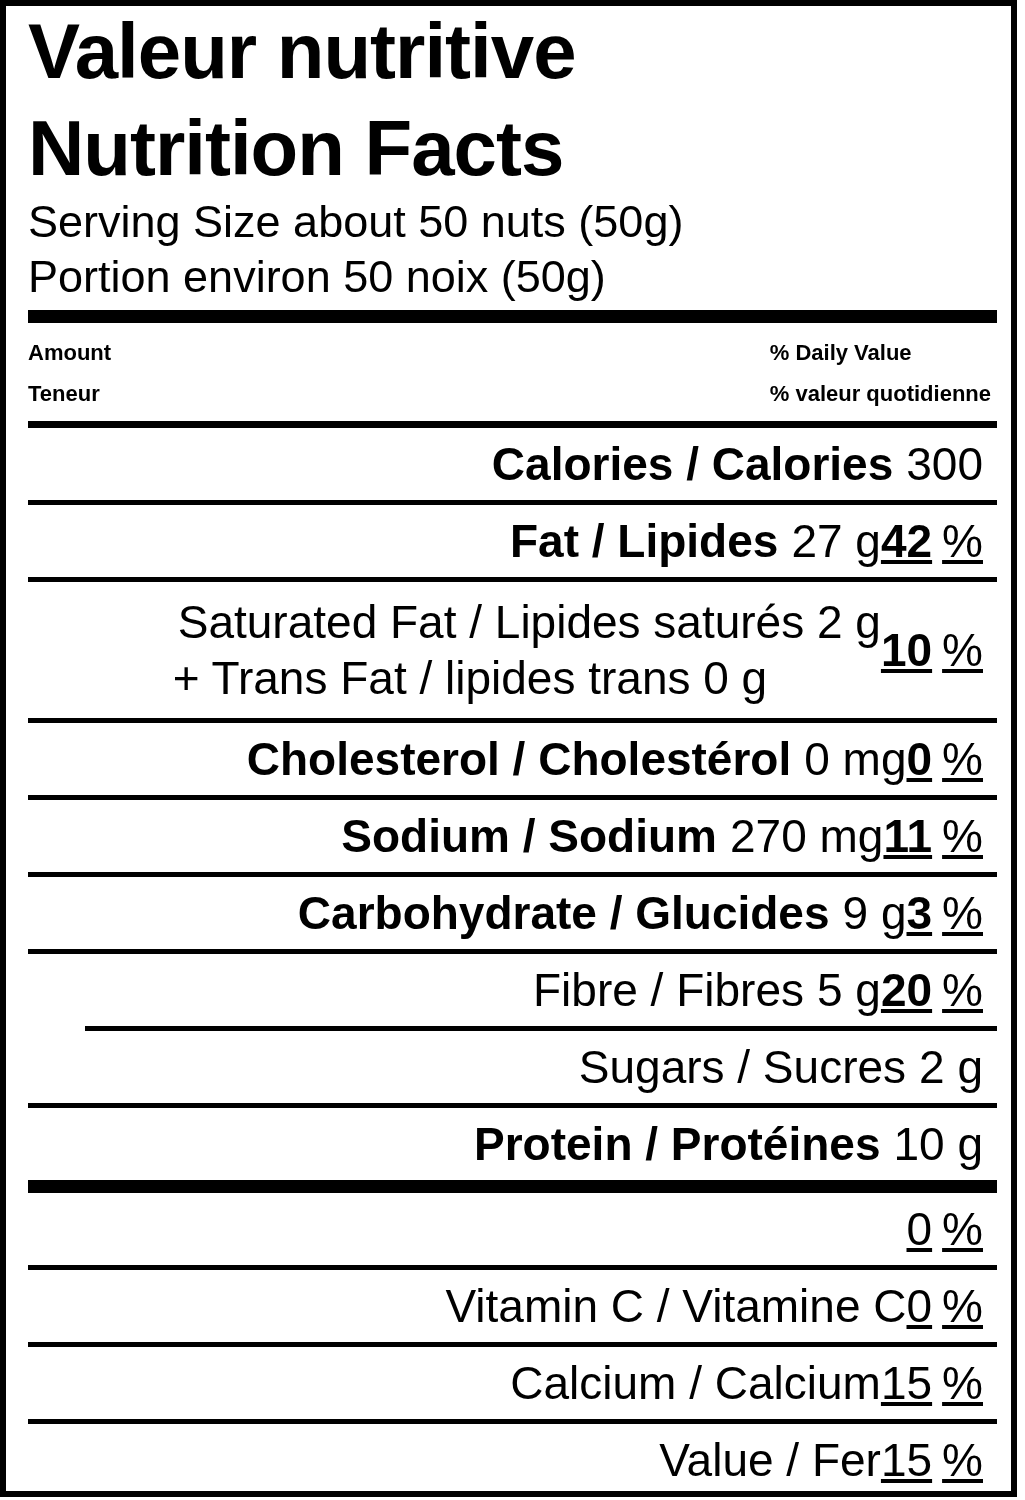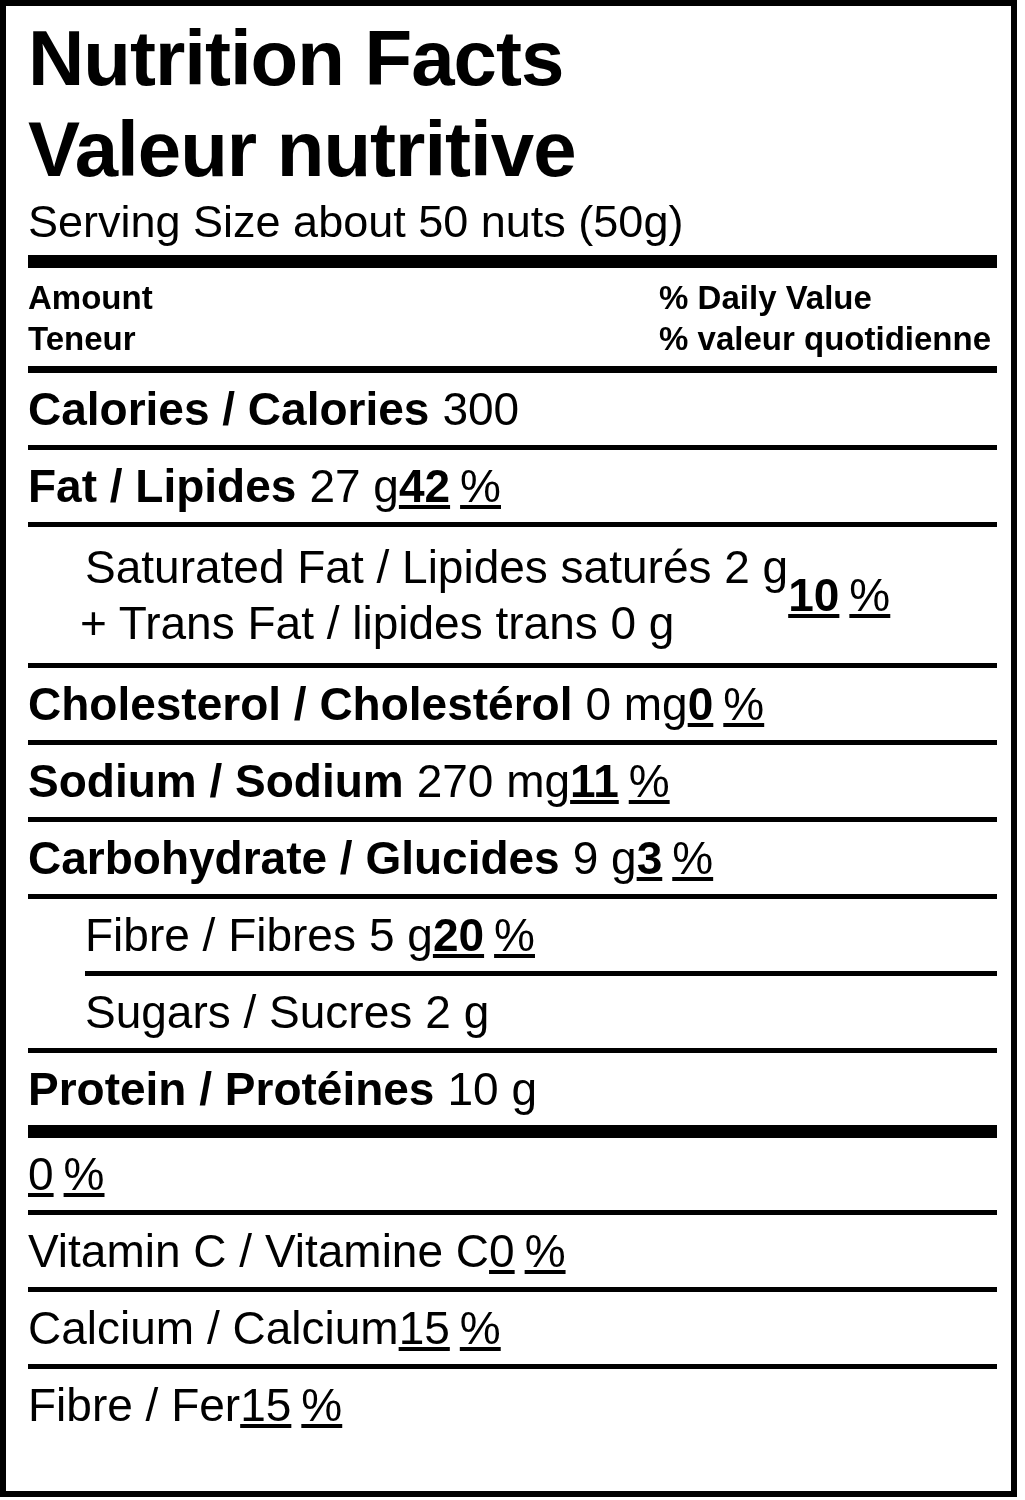--- a/index.html
+++ b/index.html
@@ -38,63 +38,64 @@
   .bar-thick {
     height: 13px;
     background: #000;
     margin: 6px 14px 0 22px;
   }
   .hdr {
     display: flex;
     justify-content: space-between;
     align-items: flex-start;
     padding: 9px 20px 7px 22px;
-    font-size: 33px;
+    font-size: 22px;
     font-weight: bold;
     line-height: 41px;
   }
   .hdr-right { text-align: left; }
   .rule {
     border-top: 5px solid #000;
     margin: 0 14px 0 22px;
     height: 0;
   }
   .rule-med {
     border-top: 7px solid #000;
     margin: 0 14px 0 22px;
     height: 0;
   }
   .rule.indent { margin-left: 79px; }
   .row {
     display: flex;
-    justify-content: flex-start;
+    justify-content: flex-end;
     align-items: center;
-    padding: 12px 20px 12px 22px;
+    padding: 12px 28px 12px 22px;
     font-size: 46px;
     line-height: 48px;
   }
   .row.indent { padding-left: 79px; }
   .row .left { white-space: nowrap; }
   .bold { font-weight: bold; }
   .val { font-weight: normal; margin-left: 13px; }
   .dv { white-space: nowrap; text-decoration: underline; }
   .dv-num.bold { font-weight: bold; }
   .dv-unit { font-weight: normal; margin-left: 10px; }
   .two-line .left div { line-height: 56px; }
   .trans-line { margin-left: -5px; }
 </style>
 </head>
 <body>
 
 <div class="nf-label">
 
+  <div class="title fr">Valeur nutritive</div>
   <div class="title">Nutrition Facts</div>
-  <div class="title fr">Valeur nutritive</div>
 
   <div class="serving">Serving Size about 50 nuts (50g)</div>
+  <div class="serving">Portion environ 50 noix (50g)</div>
 
   <div class="bar-thick"></div>
 
   <div class="hdr">
     <div class="hdr-left">
       <div>Amount</div>
       <div>Teneur</div>
     </div>
     <div class="hdr-right">
       <div>% Daily Value</div>
@@ -170,17 +171,17 @@
   </div>
   <div class="rule"></div>
 
   <div class="row">
     <span class="left">Calcium / Calcium</span>
     <span class="dv"><span class="dv-num">15</span><span class="dv-unit">%</span></span>
   </div>
   <div class="rule"></div>
 
   <div class="row">
-    <span class="left">Fibre / Fer</span>
+    <span class="left">Value / Fer</span>
     <span class="dv"><span class="dv-num">15</span><span class="dv-unit">%</span></span>
   </div>
 
 </div>
 
 </body></html>

